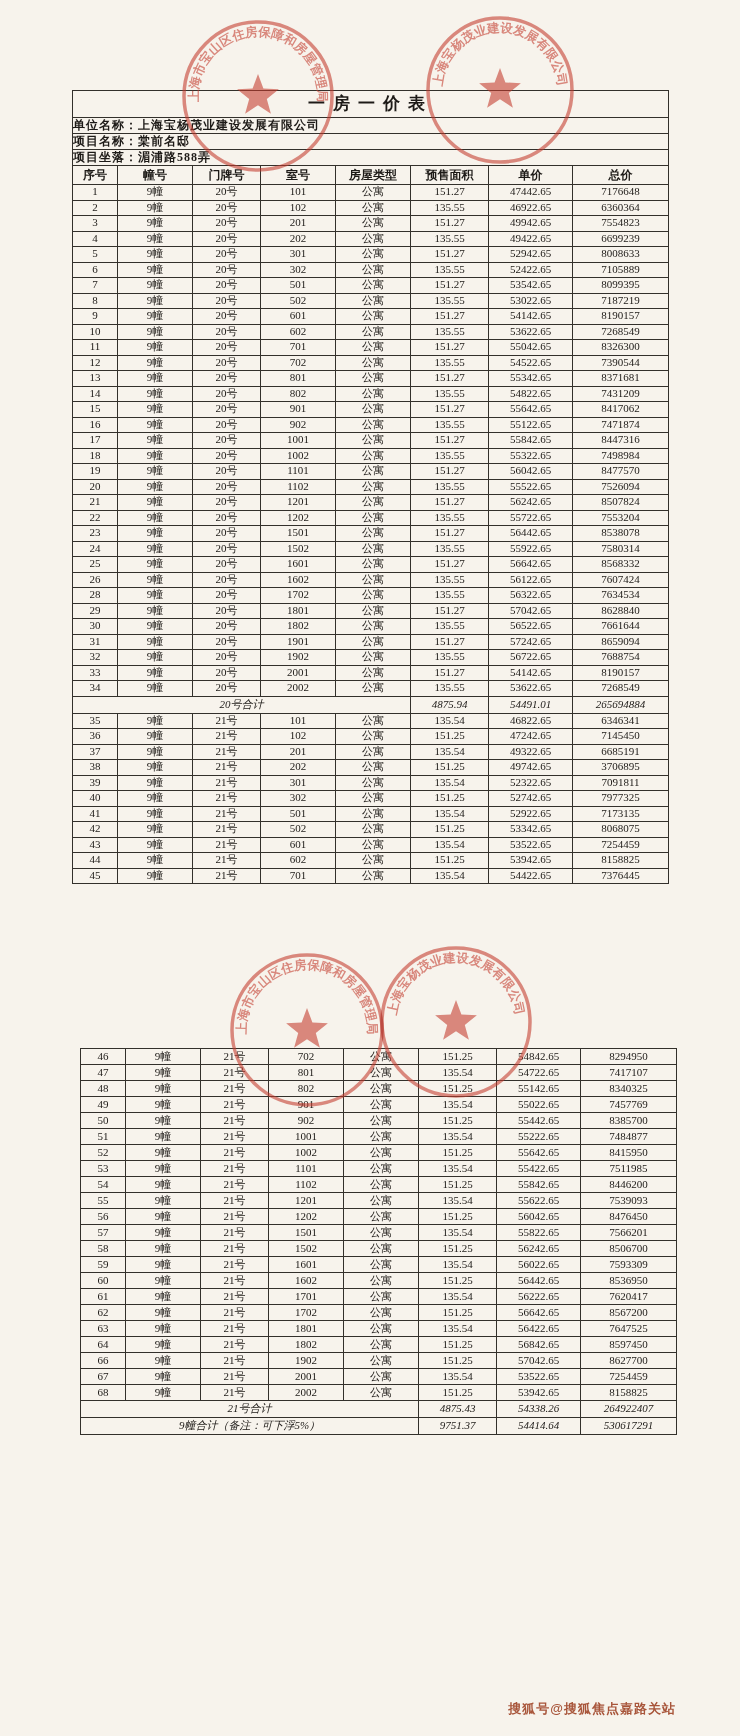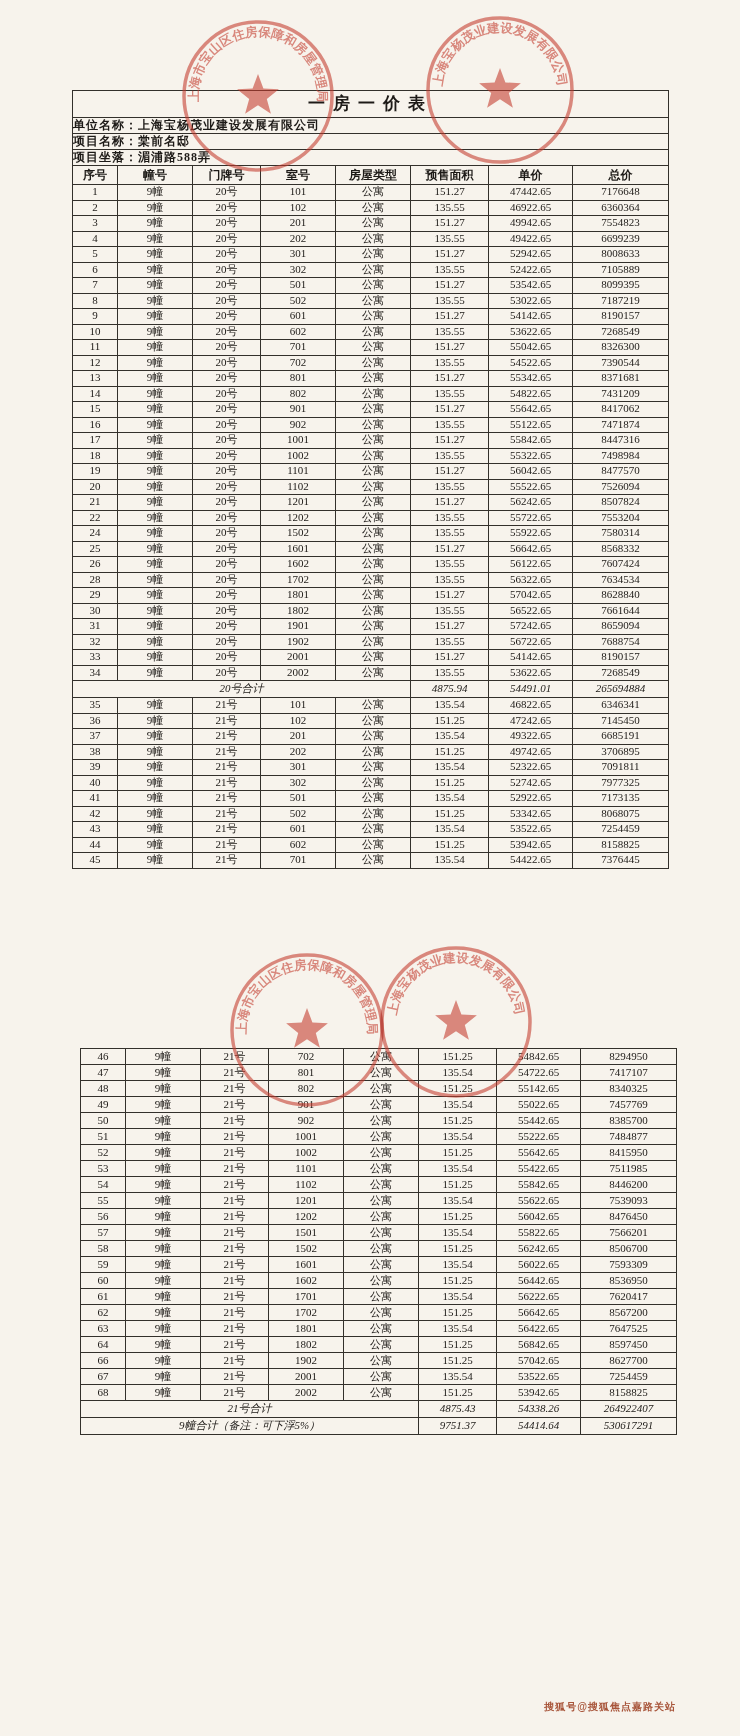--- a/index.html
+++ b/index.html
@@ -20,21 +20,21 @@
   .sheet1 { left:72px; top:90px; width:596px; }
   .sheet2 { left:80px; top:1048px; width:585px; }
   .sheet2 td { height:16px; }
   .title-row td { font-size:17px; font-weight:bold; height:27px; letter-spacing:8px; }
   .meta-row td { text-align:left; font-weight:bold; font-size:12px; height:16px; letter-spacing:1px; }
   .head-row th { font-size:12px; font-weight:bold; height:19px; }
   tr.summary-row td { height:17px;font-style:italic; }
   .stamp-layer { position:absolute; left:0; top:0; width:100%; height:100%; z-index:5; pointer-events:none; }
   .stamp { position:absolute; opacity:.58; mix-blend-mode:multiply; }
   .watermark {
-    position:absolute; right:64px; top:1700px; font-size:10px; font-weight:bold;
+    position:absolute; right:64px; top:1700px; font-size:13px; font-weight:bold;
     color:#a8553a; font-family:"Liberation Sans","DejaVu Sans",sans-serif; letter-spacing:1px;
     z-index:6;
   }
 </style>
 </head>
 <body>
 
 <div class="page">
 
   <div class="sheet sheet1">
@@ -288,20 +288,30 @@
             <td>22</td>
             <td>9幢</td>
             <td>20号</td>
             <td>1202</td>
             <td>公寓</td>
             <td>135.55</td>
             <td>55722.65</td>
             <td>7553204</td>
           </tr>
           <tr>
+            <td>23</td>
+            <td>9幢</td>
+            <td>20号</td>
+            <td>1501</td>
+            <td>公寓</td>
+            <td>151.27</td>
+            <td>56442.65</td>
+            <td>8538078</td>
+          </tr>
+          <tr>
             <td>24</td>
             <td>9幢</td>
             <td>20号</td>
             <td>1502</td>
             <td>公寓</td>
             <td>135.55</td>
             <td>55922.65</td>
             <td>7580314</td>
           </tr>
           <tr>

